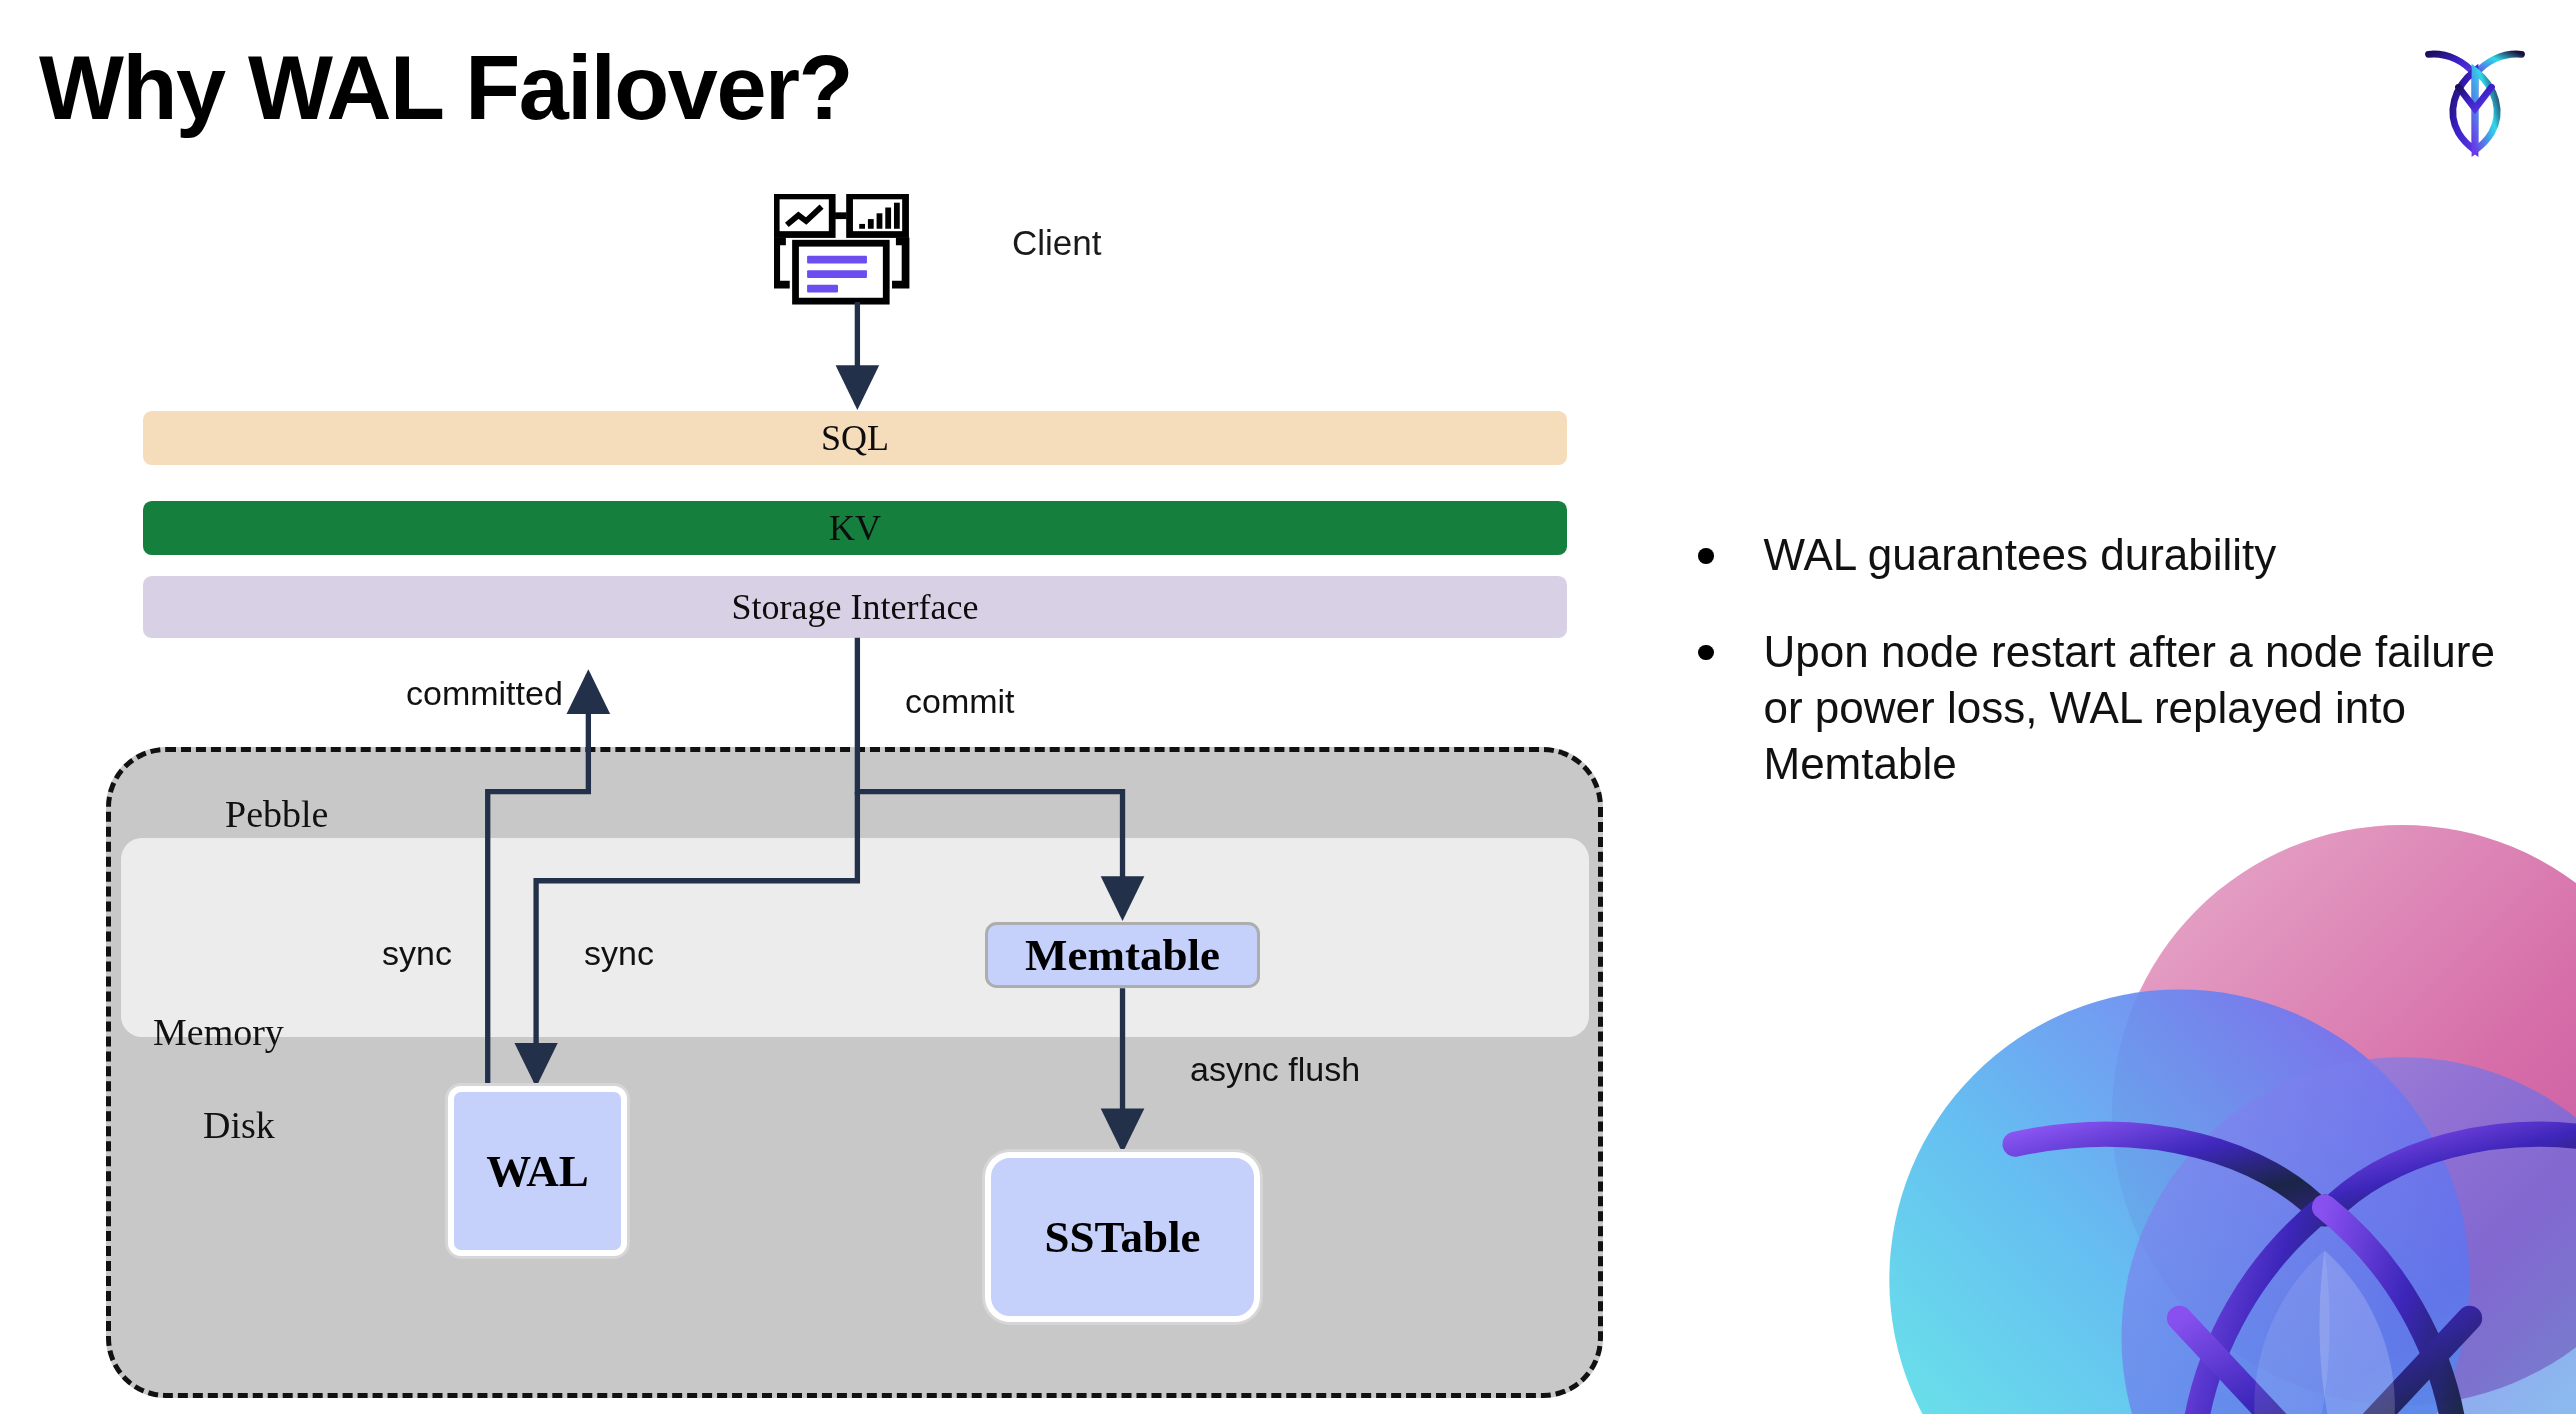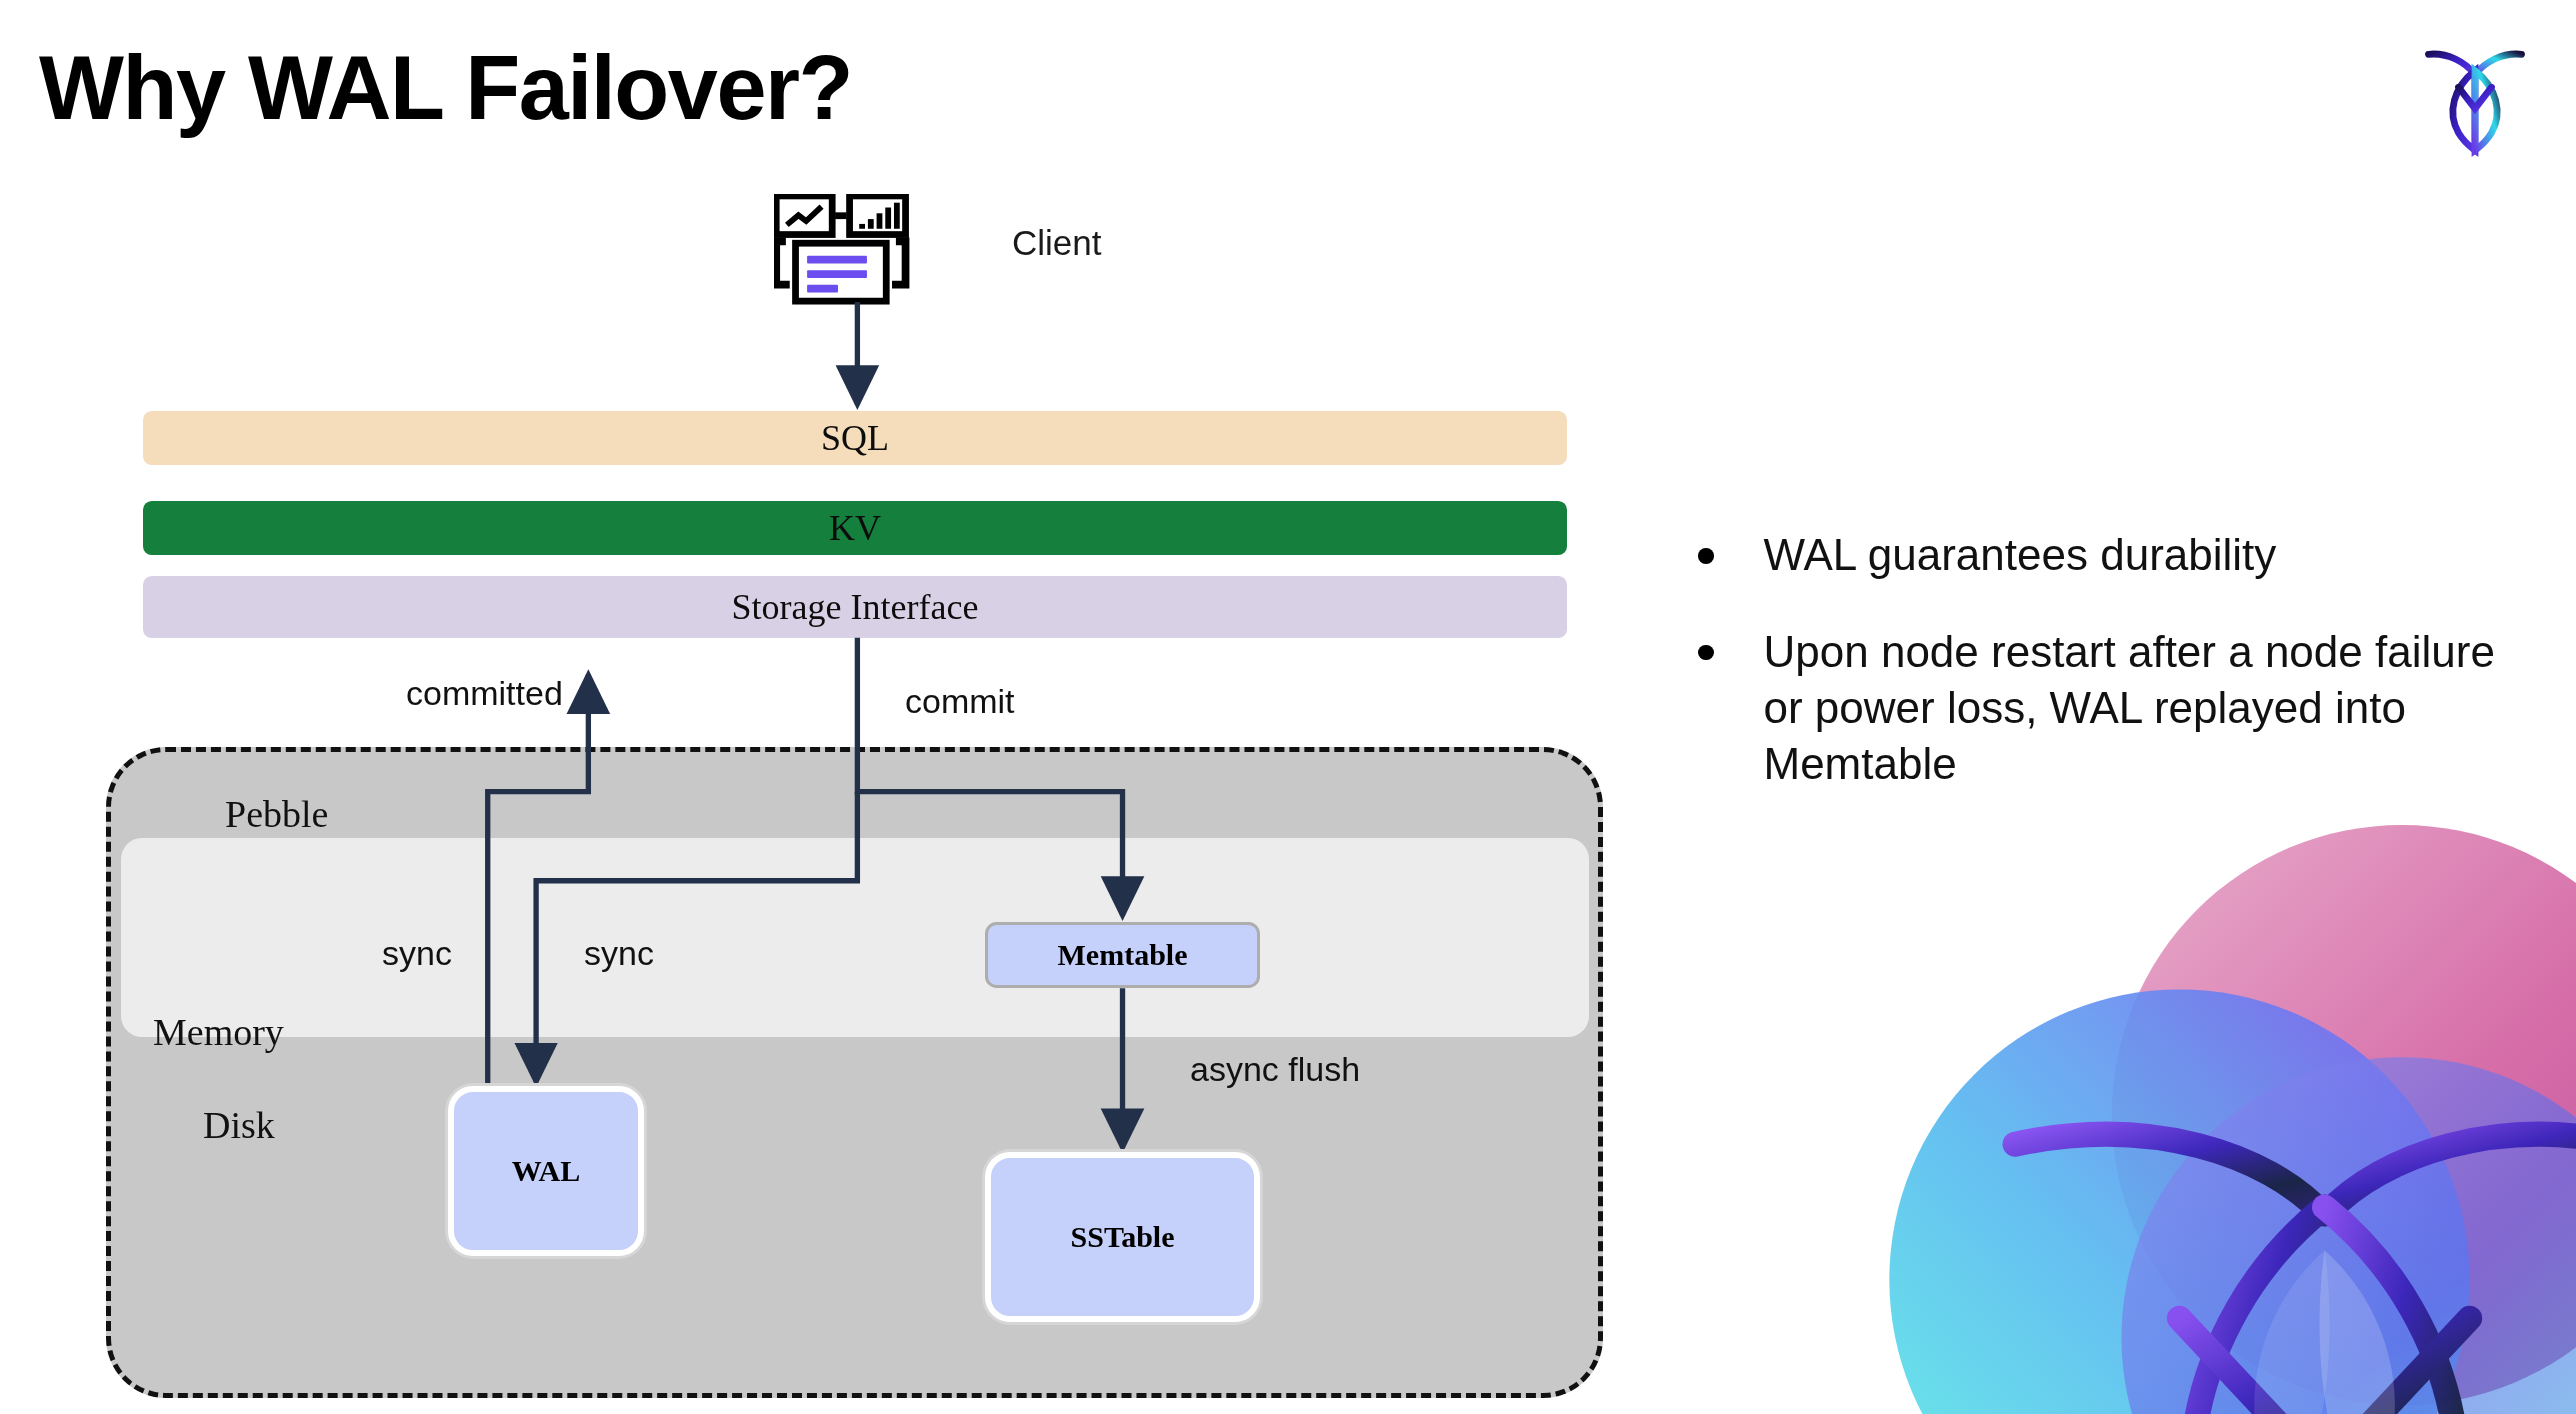--- a/index.html
+++ b/index.html
@@ -56,24 +56,24 @@
     position:absolute;font-family:"Liberation Serif", serif;font-size:38px;color:#111111;
   }
   #label-pebble{left:225px;top:792px;}
   #label-memory{left:153px;top:1010px;}
   #label-disk{left:203px;top:1103px;}
 
   
   .node{
     position:absolute;display:flex;align-items:center;justify-content:center;
     background:#c5d0fb;font-family:"Liberation Serif", serif;font-weight:bold;
-    font-size:30px;color:#000000;box-sizing:border-box;
+    font-size:45px;color:#000000;box-sizing:border-box;
   }
   #node-memtable{left:985px;top:922px;width:275px;height:66px;border:3.9px solid #adadad;border-radius:11.6px;}
-  #node-wal{left:448px;top:1086px;width:196px;height:170px;border:6.8px solid #ffffff;border-radius:25px;
+  #node-wal{left:448px;top:1086px;width:179px;height:170px;border:6.8px solid #ffffff;border-radius:13px;
             box-shadow:0 0 0 2.9px #d6d6d6;}
   #node-sstable{left:985px;top:1152px;width:275px;height:170px;border:6.8px solid #ffffff;border-radius:25px;
             box-shadow:0 0 0 2.9px #d6d6d6;}
 
   
   .edge-label{
     position:absolute;font-family:"Liberation Sans", sans-serif;font-size:34px;color:#111111;
     white-space:nowrap;
   }
   #lbl-committed{left:406px;top:674px;text-align:center;}

